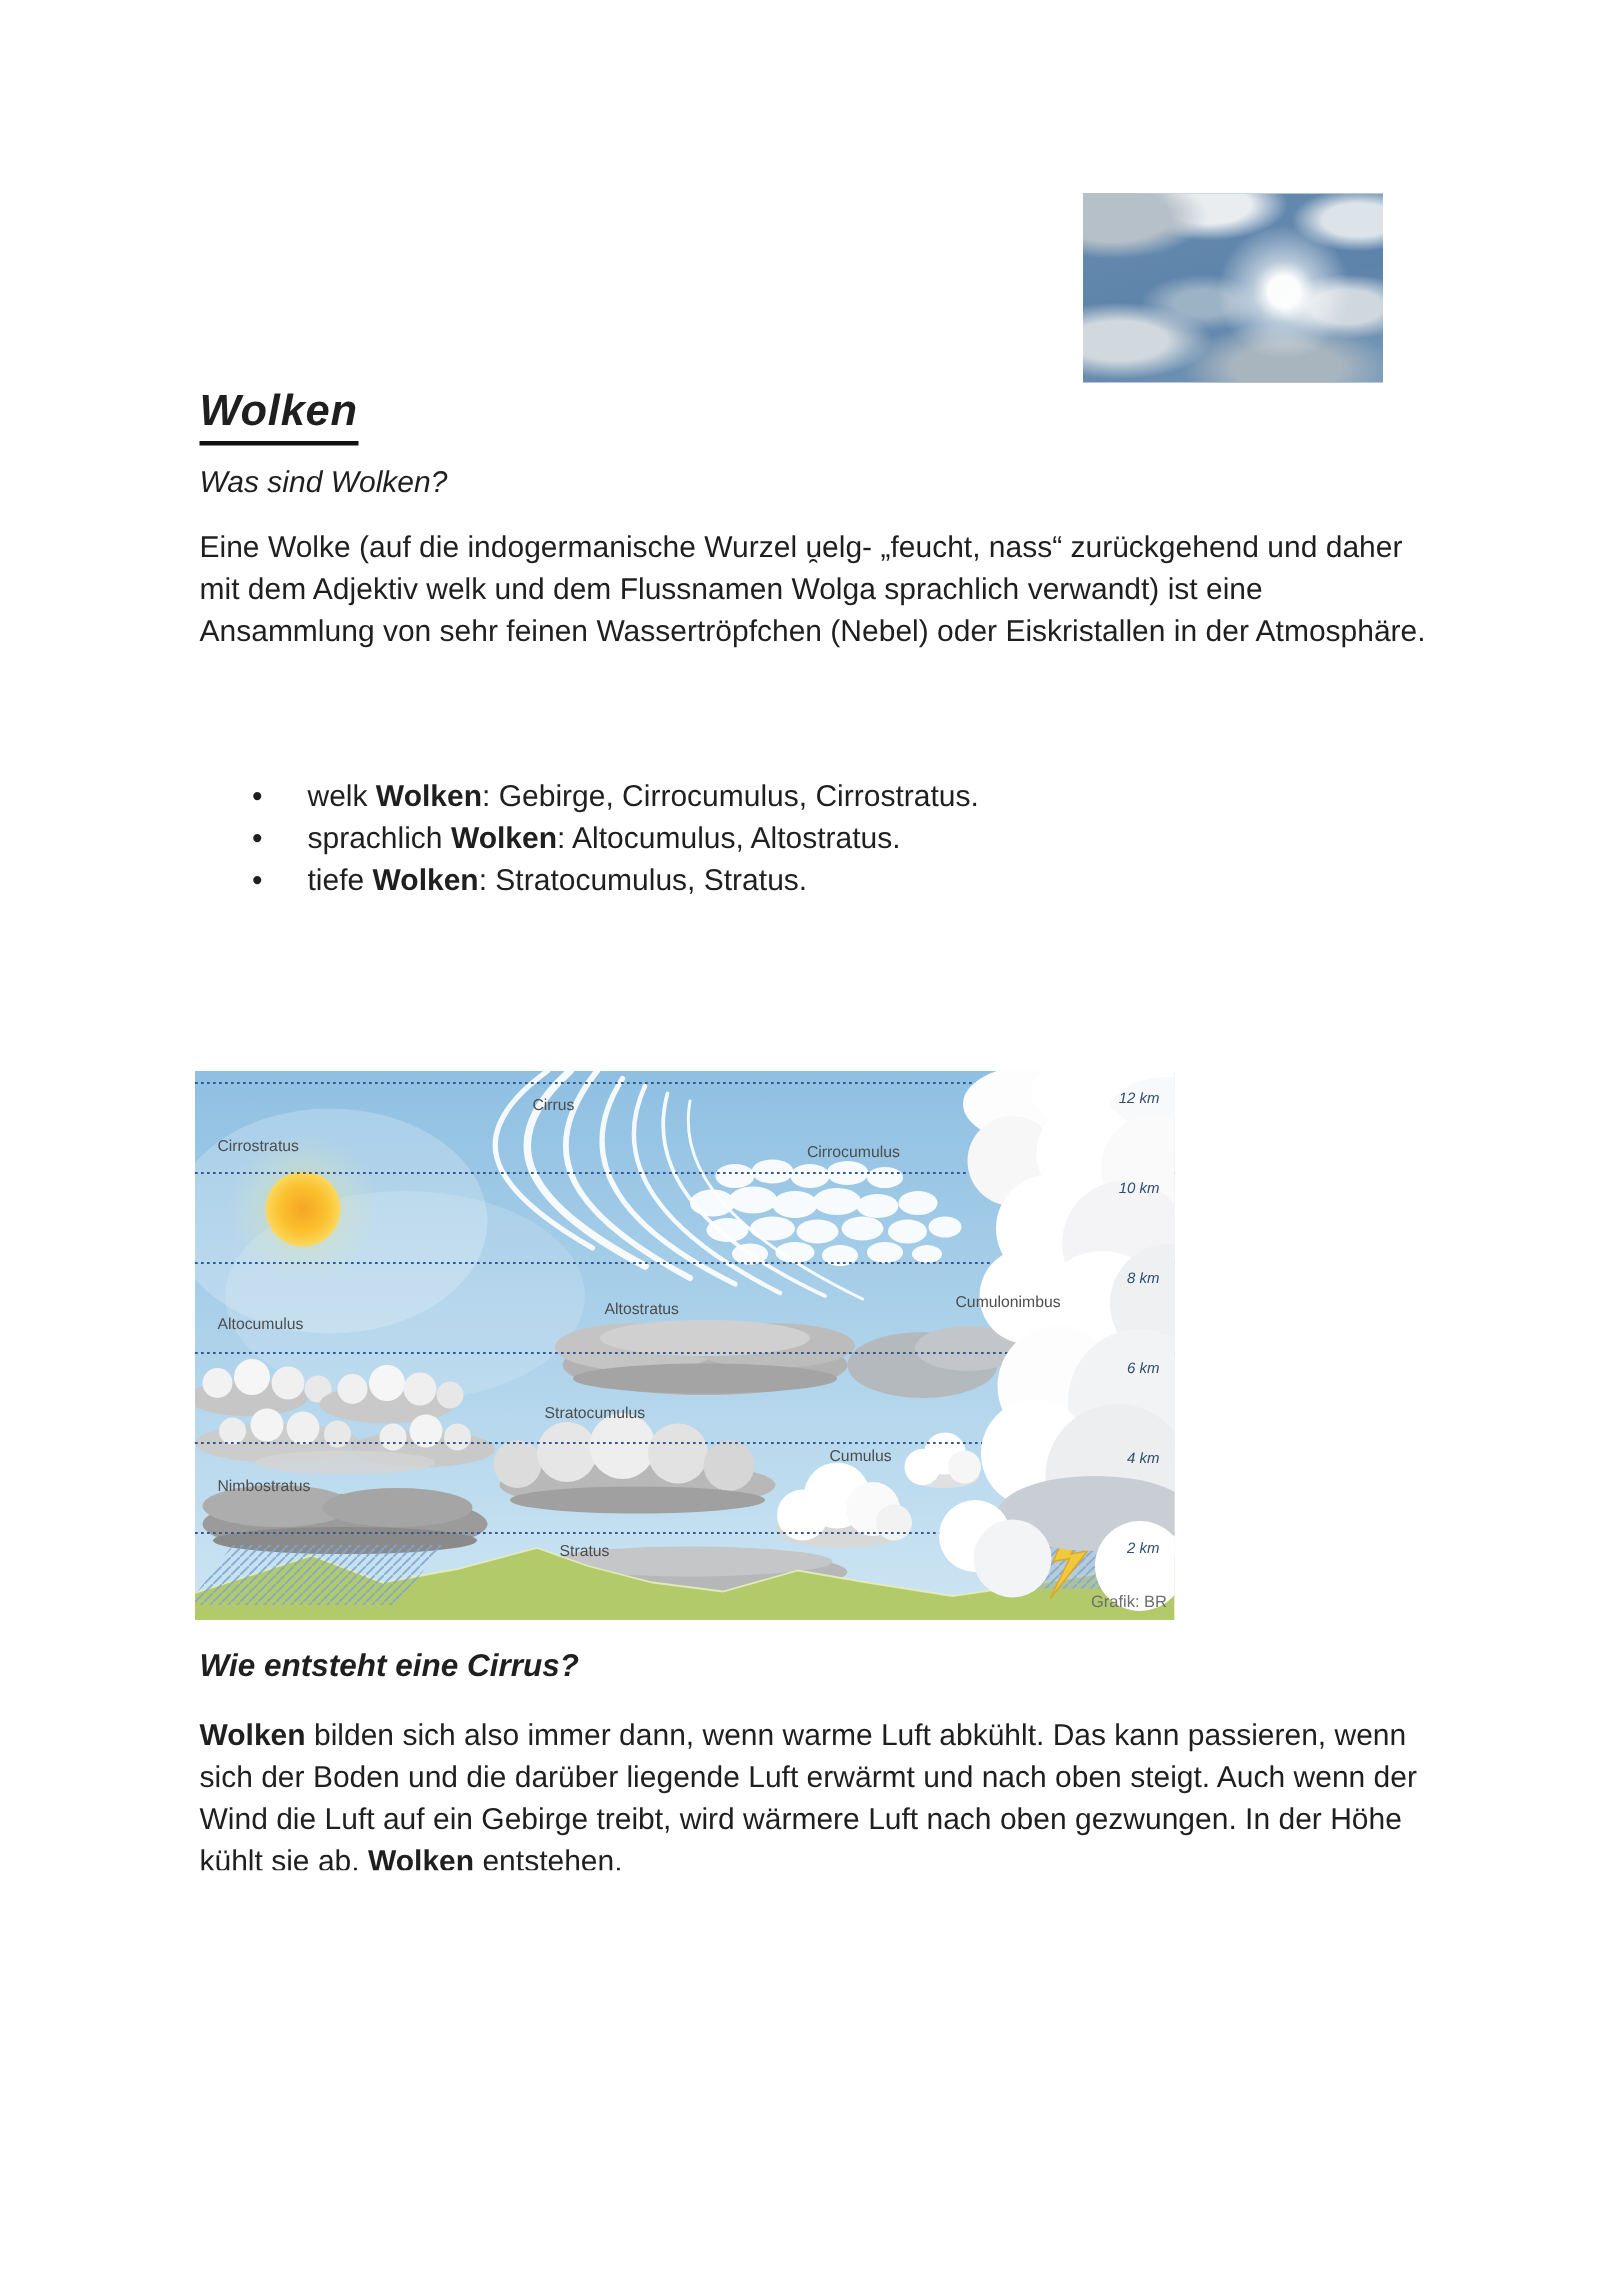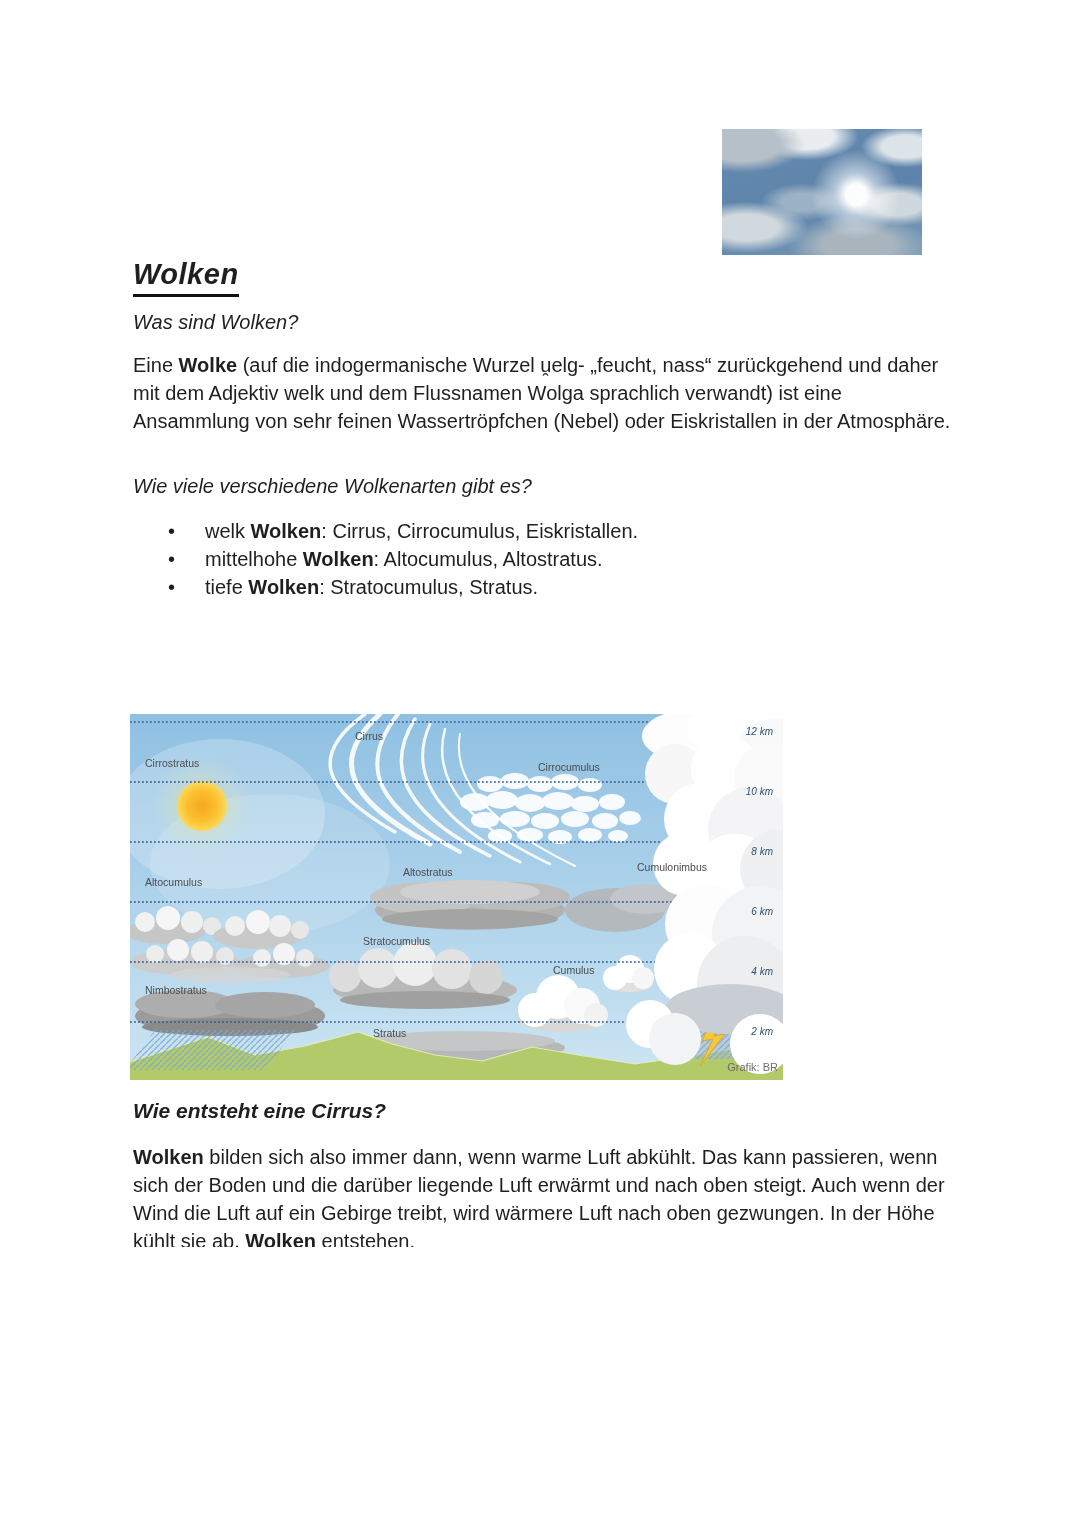--- a/index.html
+++ b/index.html
@@ -53,27 +53,26 @@
 <body>
 
 <div class="page">
 
   <div class="photo"></div>
 
   <div class="title">Wolken</div>
 
   <div class="subhead" style="top:311px">Was sind Wolken?</div>
 
-  <div class="para" style="top:351px"><span>Eine </span><span style="font-weight: bold;">Wolke</span><span> (auf die indogermanische Wurzel u̯elg- „feucht, nass“ zurückgehend und daher mit dem Adjektiv welk und dem Flussnamen Wolga sprachlich verwandt) ist eine Ansammlung von sehr feinen Wassertröpfchen (Nebel) oder Eiskristallen in der Atmosphäre.</span></div>
-
-  <div class="subhead" style="top:475px">Wie viele verschiedene Wolkenarten gibt es?</div>
+  <div class="para" style="top:351px"><span>Eine </span><span style="font-weight: normal;">Wolke</span><span> (auf die indogermanische Wurzel u̯elg- „feucht, nass“ zurückgehend und daher mit dem Adjektiv welk und dem Flussnamen Wolga sprachlich verwandt) ist eine Ansammlung von sehr feinen Wassertröpfchen (Nebel) oder Eiskristallen in der Atmosphäre.</span></div>
+
 
   <ul class="cloudlist">
-    <li><span class="li-text"><span>welk </span><span style="font-weight: bold;">Wolken</span><span>: Cirrus, Cirrocumulus, Eiskristallen.</span></span></li>
-    <li><span class="li-text"><span>mittelhohe </span><span style="font-weight: bold;">Wolken</span><span>: Altocumulus, Altostratus.</span></span></li>
+    <li><span class="li-text"><span>welk </span><span style="font-weight: bold;">Wolken</span><span>: Gebirge, Cirrocumulus, Cirrostratus.</span></span></li>
+    <li><span class="li-text"><span>sprachlich </span><span style="font-weight: bold;">Wolken</span><span>: Altocumulus, Altostratus.</span></span></li>
     <li><span class="li-text"><span>tiefe </span><span style="font-weight: bold;">Wolken</span><span>: Stratocumulus, Stratus.</span></span></li>
   </ul>
 
   <div class="diagram">
     <svg width="653" height="366" viewBox="0 0 653 366" xmlns="http://www.w3.org/2000/svg">
       <defs>
         <linearGradient id="skyG" x1="0" y1="0" x2="0" y2="1">
           <stop offset="0" stop-color="#8fc0e2"></stop>
           <stop offset="0.6" stop-color="#b4d6ec"></stop>
           <stop offset="1" stop-color="#cde5f3"></stop>

